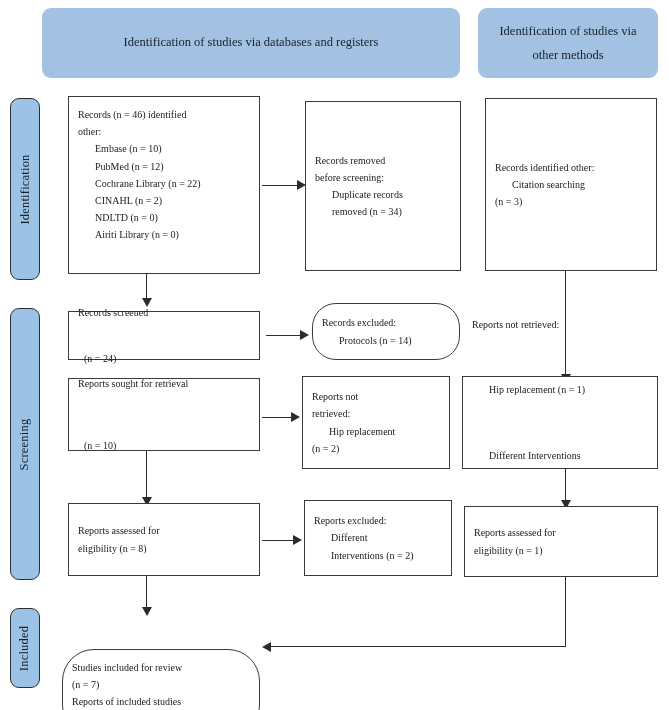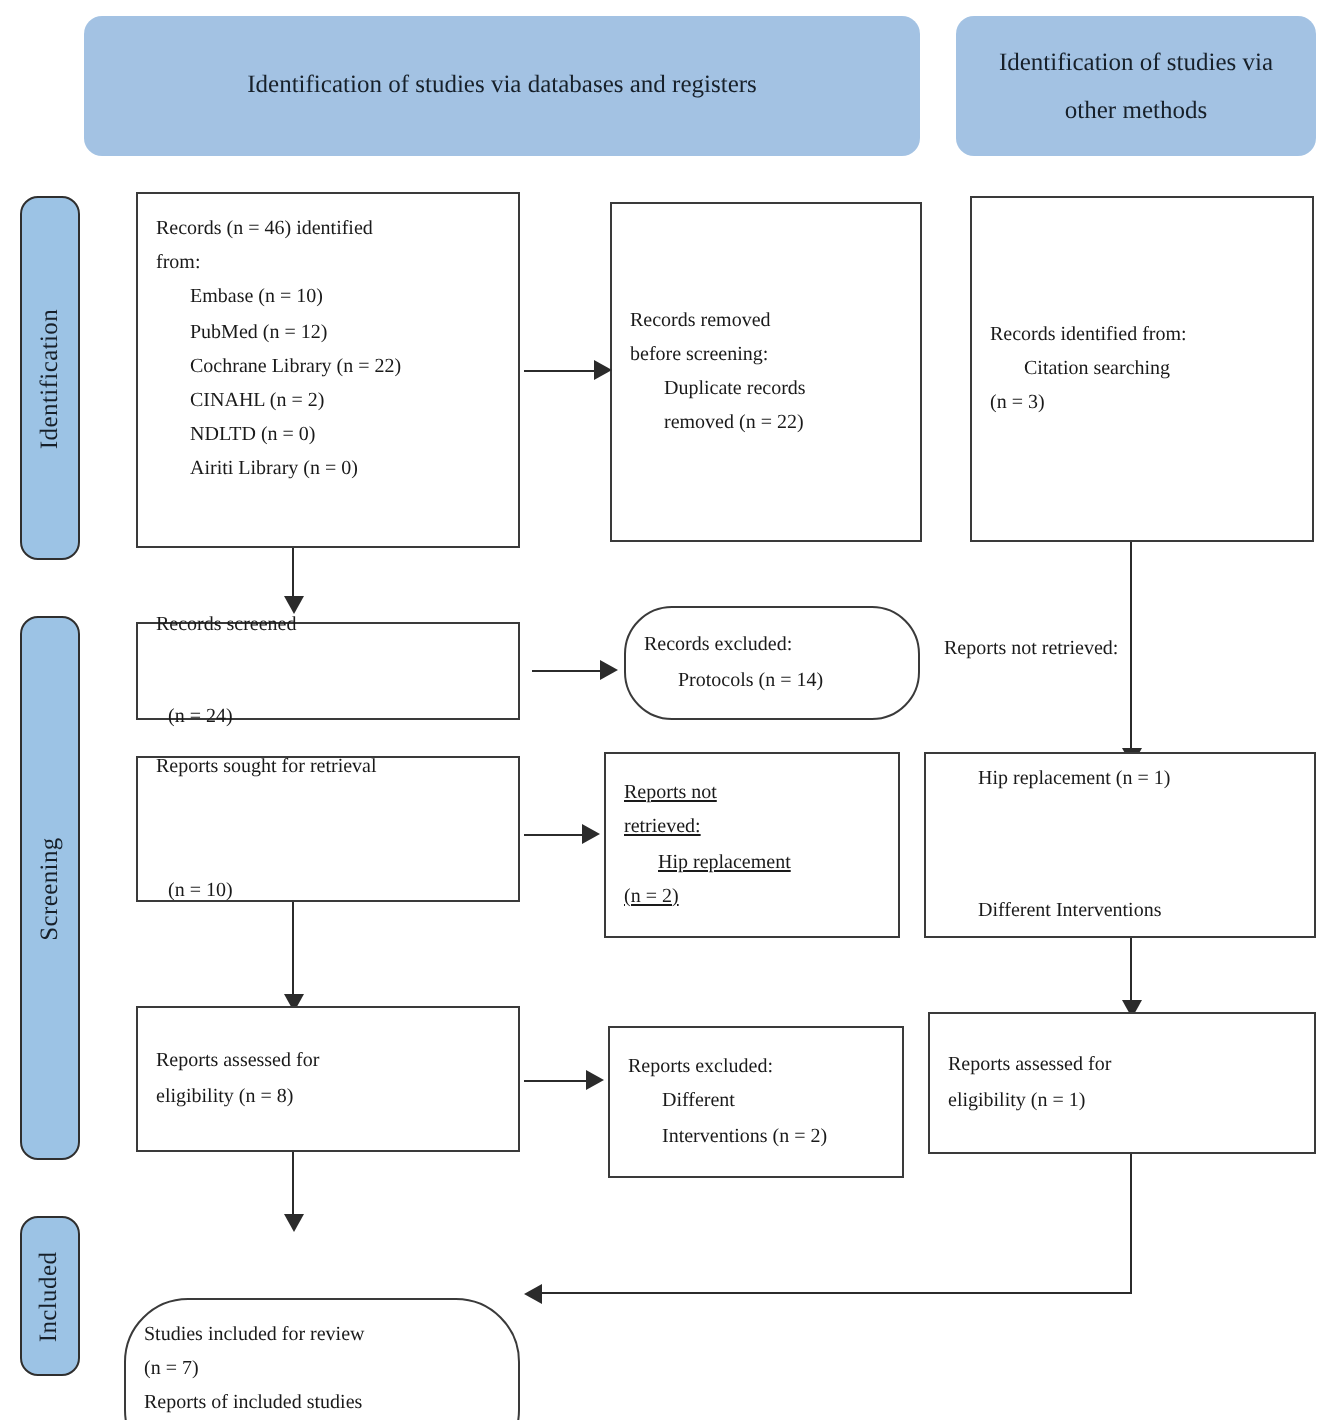--- a/index.html
+++ b/index.html
@@ -117,38 +117,38 @@
   <div class="abs stage" style="left:10px; top:308px; width:30px; height:272px;">
     <span>Screening</span>
   </div>
 
   <div class="abs stage" style="left:10px; top:608px; width:30px; height:80px;">
     <span>Included</span>
   </div>
 
   <div class="abs box topalign" style="left:68px; top:96px; width:192px; height:178px;">
     <div class="ln">Records (n = 46) identified</div>
-    <div class="ln">from:</div>
+    <div class="ln">other:</div>
     <div class="ln ind">Embase (n = 10)</div>
     <div class="ln ind">PubMed (n = 12)</div>
     <div class="ln ind">Cochrane Library (n = 22)</div>
     <div class="ln ind">CINAHL (n = 2)</div>
     <div class="ln ind">NDLTD (n = 0)</div>
     <div class="ln ind">Airiti Library (n = 0)</div>
   </div>
 
   <div class="abs box" style="left:305px; top:101px; width:156px; height:170px;">
     <div class="ln">Records removed</div>
     <div class="ln">before screening:</div>
     <div class="ln ind">Duplicate records</div>
-    <div class="ln ind">removed (n = 22)</div>
+    <div class="ln ind">removed (n = 34)</div>
   </div>
 
   <div class="abs box" style="left:485px; top:98px; width:172px; height:173px;">
-    <div class="ln">Records identified from:</div>
+    <div class="ln">Records identified other:</div>
     <div class="ln ind">Citation searching</div>
     <div class="ln">(n = 3)</div>
   </div>
 
   <div class="abs hline" style="left:262px; top:185px; width:35px;"></div>
   <div class="abs arrow-right" style="left:297px; top:180px;"></div>
 
   <div class="abs vline" style="left:146px; top:274px; height:26px;"></div>
   <div class="abs arrow-down" style="left:142px; top:298px;"></div>
 
@@ -166,21 +166,21 @@
   </div>
 
   <div class="abs hline" style="left:266px; top:335px; width:34px;"></div>
   <div class="abs arrow-right" style="left:300px; top:330px;"></div>
 
   <div class="abs box" style="left:68px; top:378px; width:192px; height:73px;gap:44px;">
     <div class="ln">Reports sought for retrieval</div>
     <div class="ln" style="padding-left:6px;">(n = 10)</div>
   </div>
 
-  <div class="abs box" style="left:302px; top:376px; width:148px; height:93px;text-decoration:underline;">
+  <div class="abs box" style="left:302px; top:376px; width:148px; height:93px;">
     <div class="ln">Reports not</div>
     <div class="ln">retrieved:</div>
     <div class="ln ind">Hip replacement</div>
     <div class="ln">(n = 2)</div>
   </div>
 
   <div class="abs box" style="left:462px; top:376px; width:196px; height:93px;gap:48px;">
     <div class="ln">Reports not retrieved:</div>
     <div class="ln ind">Hip replacement (n = 1)</div>
     <div class="ln ind">Different Interventions</div>
@@ -194,21 +194,21 @@
   <div class="abs arrow-down" style="left:142px; top:497px;"></div>
 
   <div class="abs vline" style="left:565px; top:469px; height:34px;"></div>
   <div class="abs arrow-down" style="left:561px; top:500px;"></div>
 
   <div class="abs box" style="left:68px; top:503px; width:192px; height:73px;">
     <div class="ln">Reports assessed for</div>
     <div class="ln">eligibility (n = 8)</div>
   </div>
 
-  <div class="abs box" style="left:304px; top:500px; width:148px; height:76px;margin-top:13px;">
+  <div class="abs box" style="left:304px; top:500px; width:148px; height:76px;">
     <div class="ln">Reports excluded:</div>
     <div class="ln ind">Different</div>
     <div class="ln ind">Interventions (n = 2)</div>
   </div>
 
   <div class="abs box" style="left:464px; top:506px; width:194px; height:71px;">
     <div class="ln">Reports assessed for</div>
     <div class="ln">eligibility (n = 1)</div>
   </div>
 

